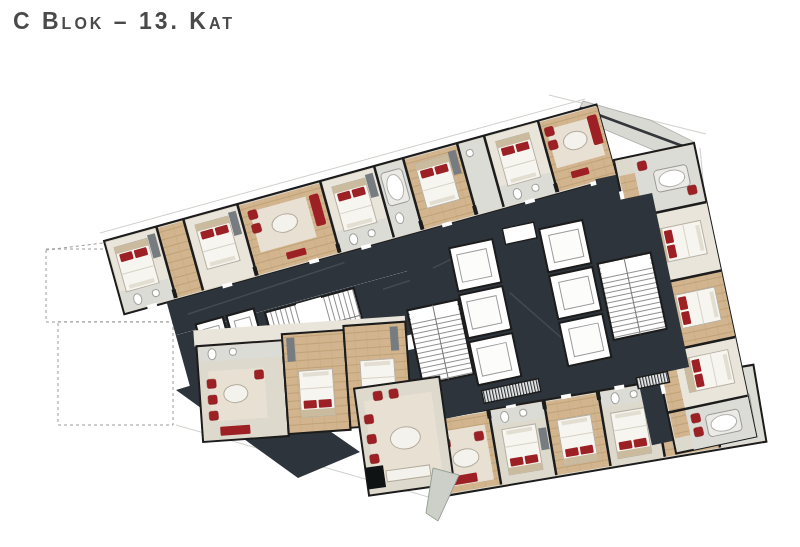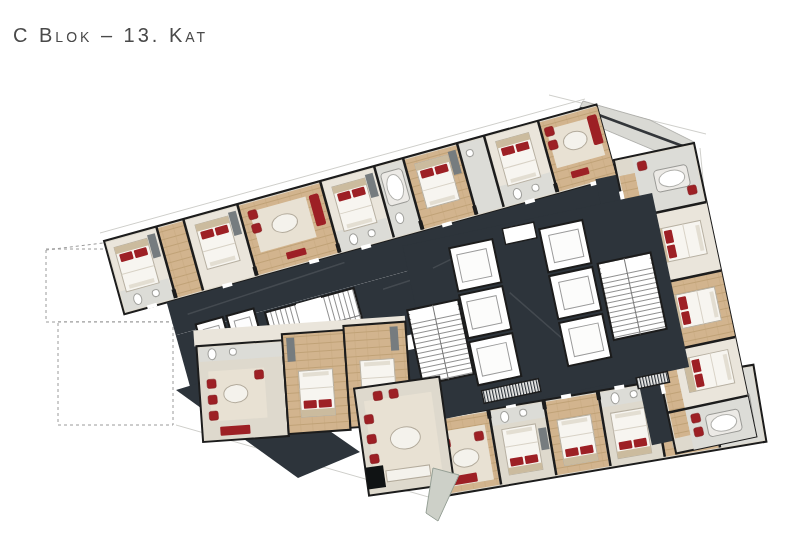--- a/index.html
+++ b/index.html
@@ -1,18 +1,18 @@
 <!DOCTYPE html>
 <html style="--background: #ffffff; --title-color: #4a4a4a; --corridor: #2d343b; --wall: #1c1c1c; --floor: #ded9cd; --carpet: #eae5db; --wood-base: #d2b48e; --wood-line: #c0a277; --bath: #dcdcd7; --red: #9d2025; --closet: #767c7f; --terrace: #d9d9d4; --outline-gray: #9a9a9a;"><head>
 <meta charset="utf-8">
 <style>
   html,body{margin:0;padding:0;background:var(--background,#fff);}
   .stage{position:relative;width:800px;height:547px;background:var(--background,#fff);overflow:hidden;
          font-family:"Liberation Sans",sans-serif;}
-  .title{position:absolute;left:13px;top:24px;font-size:20px;font-weight:400;
+  .title{position:absolute;left:13px;top:8px;font-size:23px;font-weight:700;
          font-variant:small-caps;letter-spacing:3px;color:var(--title-color,#4a4a4a);}
   svg{position:absolute;left:0;top:0;}
   .corridor{fill:var(--corridor);}
   .floor{fill:var(--floor);}
   .carpet{fill:var(--carpet);}
   .bath{fill:var(--bath);}
   .red{fill:var(--red);}
   .closet{fill:var(--closet);}
   .u{stroke:var(--wall);stroke-width:2;}
   .w1{stroke:var(--wall);stroke-width:1.4;}

